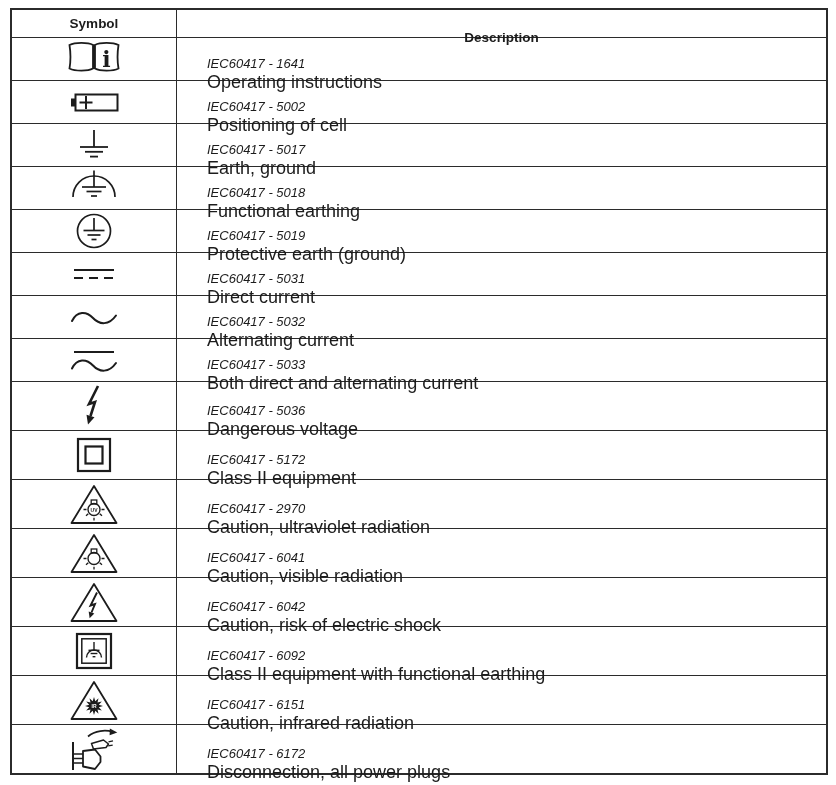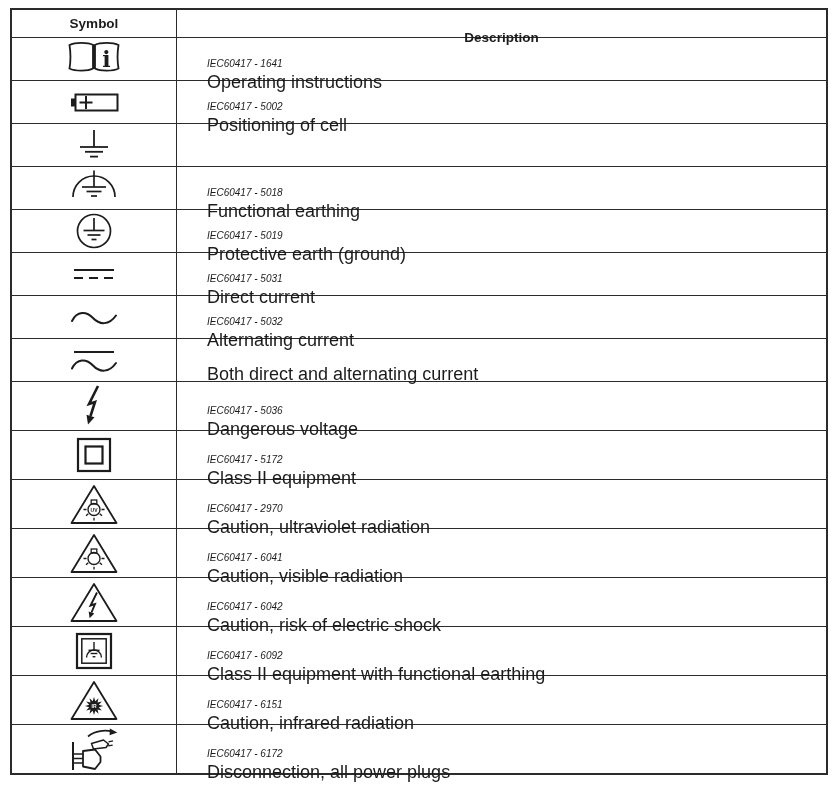--- a/index.html
+++ b/index.html
@@ -28,21 +28,21 @@
   }
   .cell-desc{
     flex:1;display:flex;flex-direction:column;justify-content:center;
     padding-left:30px;box-sizing:border-box;margin-top:27px;
   }
   .hdr{
     font-weight:bold;font-size:13.5px;
     display:flex;align-items:center;justify-content:center;
     padding-left:0;
   }
-  .code{font-style:italic;font-size:10px;line-height:18px;}
+  .code{font-style:italic;font-size:13px;line-height:18px;}
   .desc-text{font-size:18px;line-height:18px;}
   svg{display:block;}
   .stroke{stroke:var(--ink);fill:none;}
   .fillink{fill:var(--ink);stroke:none;}
 </style>
 </head>
 <body>
 
 <div class="doc">
   <div class="sym-table">
@@ -83,20 +83,24 @@
 
     <div class="row">
       <div class="cell-sym">
         <svg width="64" height="40" viewBox="0 0 64 40">
           <path class="stroke" stroke-width="1.8" d="M32 5 V22"></path>
           <path class="stroke" stroke-width="1.8" d="M18 22 H46"></path>
           <path class="stroke" stroke-width="1.8" d="M23 26.8 H41"></path>
           <path class="stroke" stroke-width="1.8" d="M28 31.6 H36"></path>
         </svg>
       </div>
+      <div class="cell-desc">
+        <div class="code">IEC60417 - 5017</div>
+        <div class="desc-text">Earth, ground</div>
+      </div>
     </div>
 
     <div class="row">
       <div class="cell-sym">
         <svg width="64" height="40" viewBox="0 0 64 40">
           <path class="stroke" stroke-width="1.7" d="M11 29 A21 21 0 0 1 53 29"></path>
           <path class="stroke" stroke-width="1.7" d="M32 2.5 V19"></path>
           <path class="stroke" stroke-width="1.7" d="M20 19 H44"></path>
           <path class="stroke" stroke-width="1.7" d="M24.5 23.5 H39.5"></path>
           <path class="stroke" stroke-width="1.7" d="M29 28 H35"></path>
@@ -150,20 +154,21 @@
     </div>
 
     <div class="row">
       <div class="cell-sym">
         <svg width="64" height="40" viewBox="0 0 64 40">
           <path class="stroke" stroke-width="2" d="M12 12 H52"></path>
           <path class="stroke" stroke-width="2" stroke-linecap="round" d="M10 28.5 C15 18, 24.5 18.5, 31 25.5 C37.5 32.5, 47 33, 54 23"></path>
         </svg>
       </div>
       <div class="cell-desc">
+        <div class="code">IEC60417 - 5033</div>
         <div class="desc-text">Both direct and alternating current</div>
       </div>
     </div>
 
     <div class="row tall">
       <div class="cell-sym">
         <svg width="64" height="46" viewBox="0 0 64 46">
           <path class="stroke" stroke-width="2.6" d="M36 3 L27 21 L33 19 L28.5 33"></path>
           <polygon class="fillink" points="32.5,34.3 24.5,31.7 26,41.6"></polygon>
         </svg>

